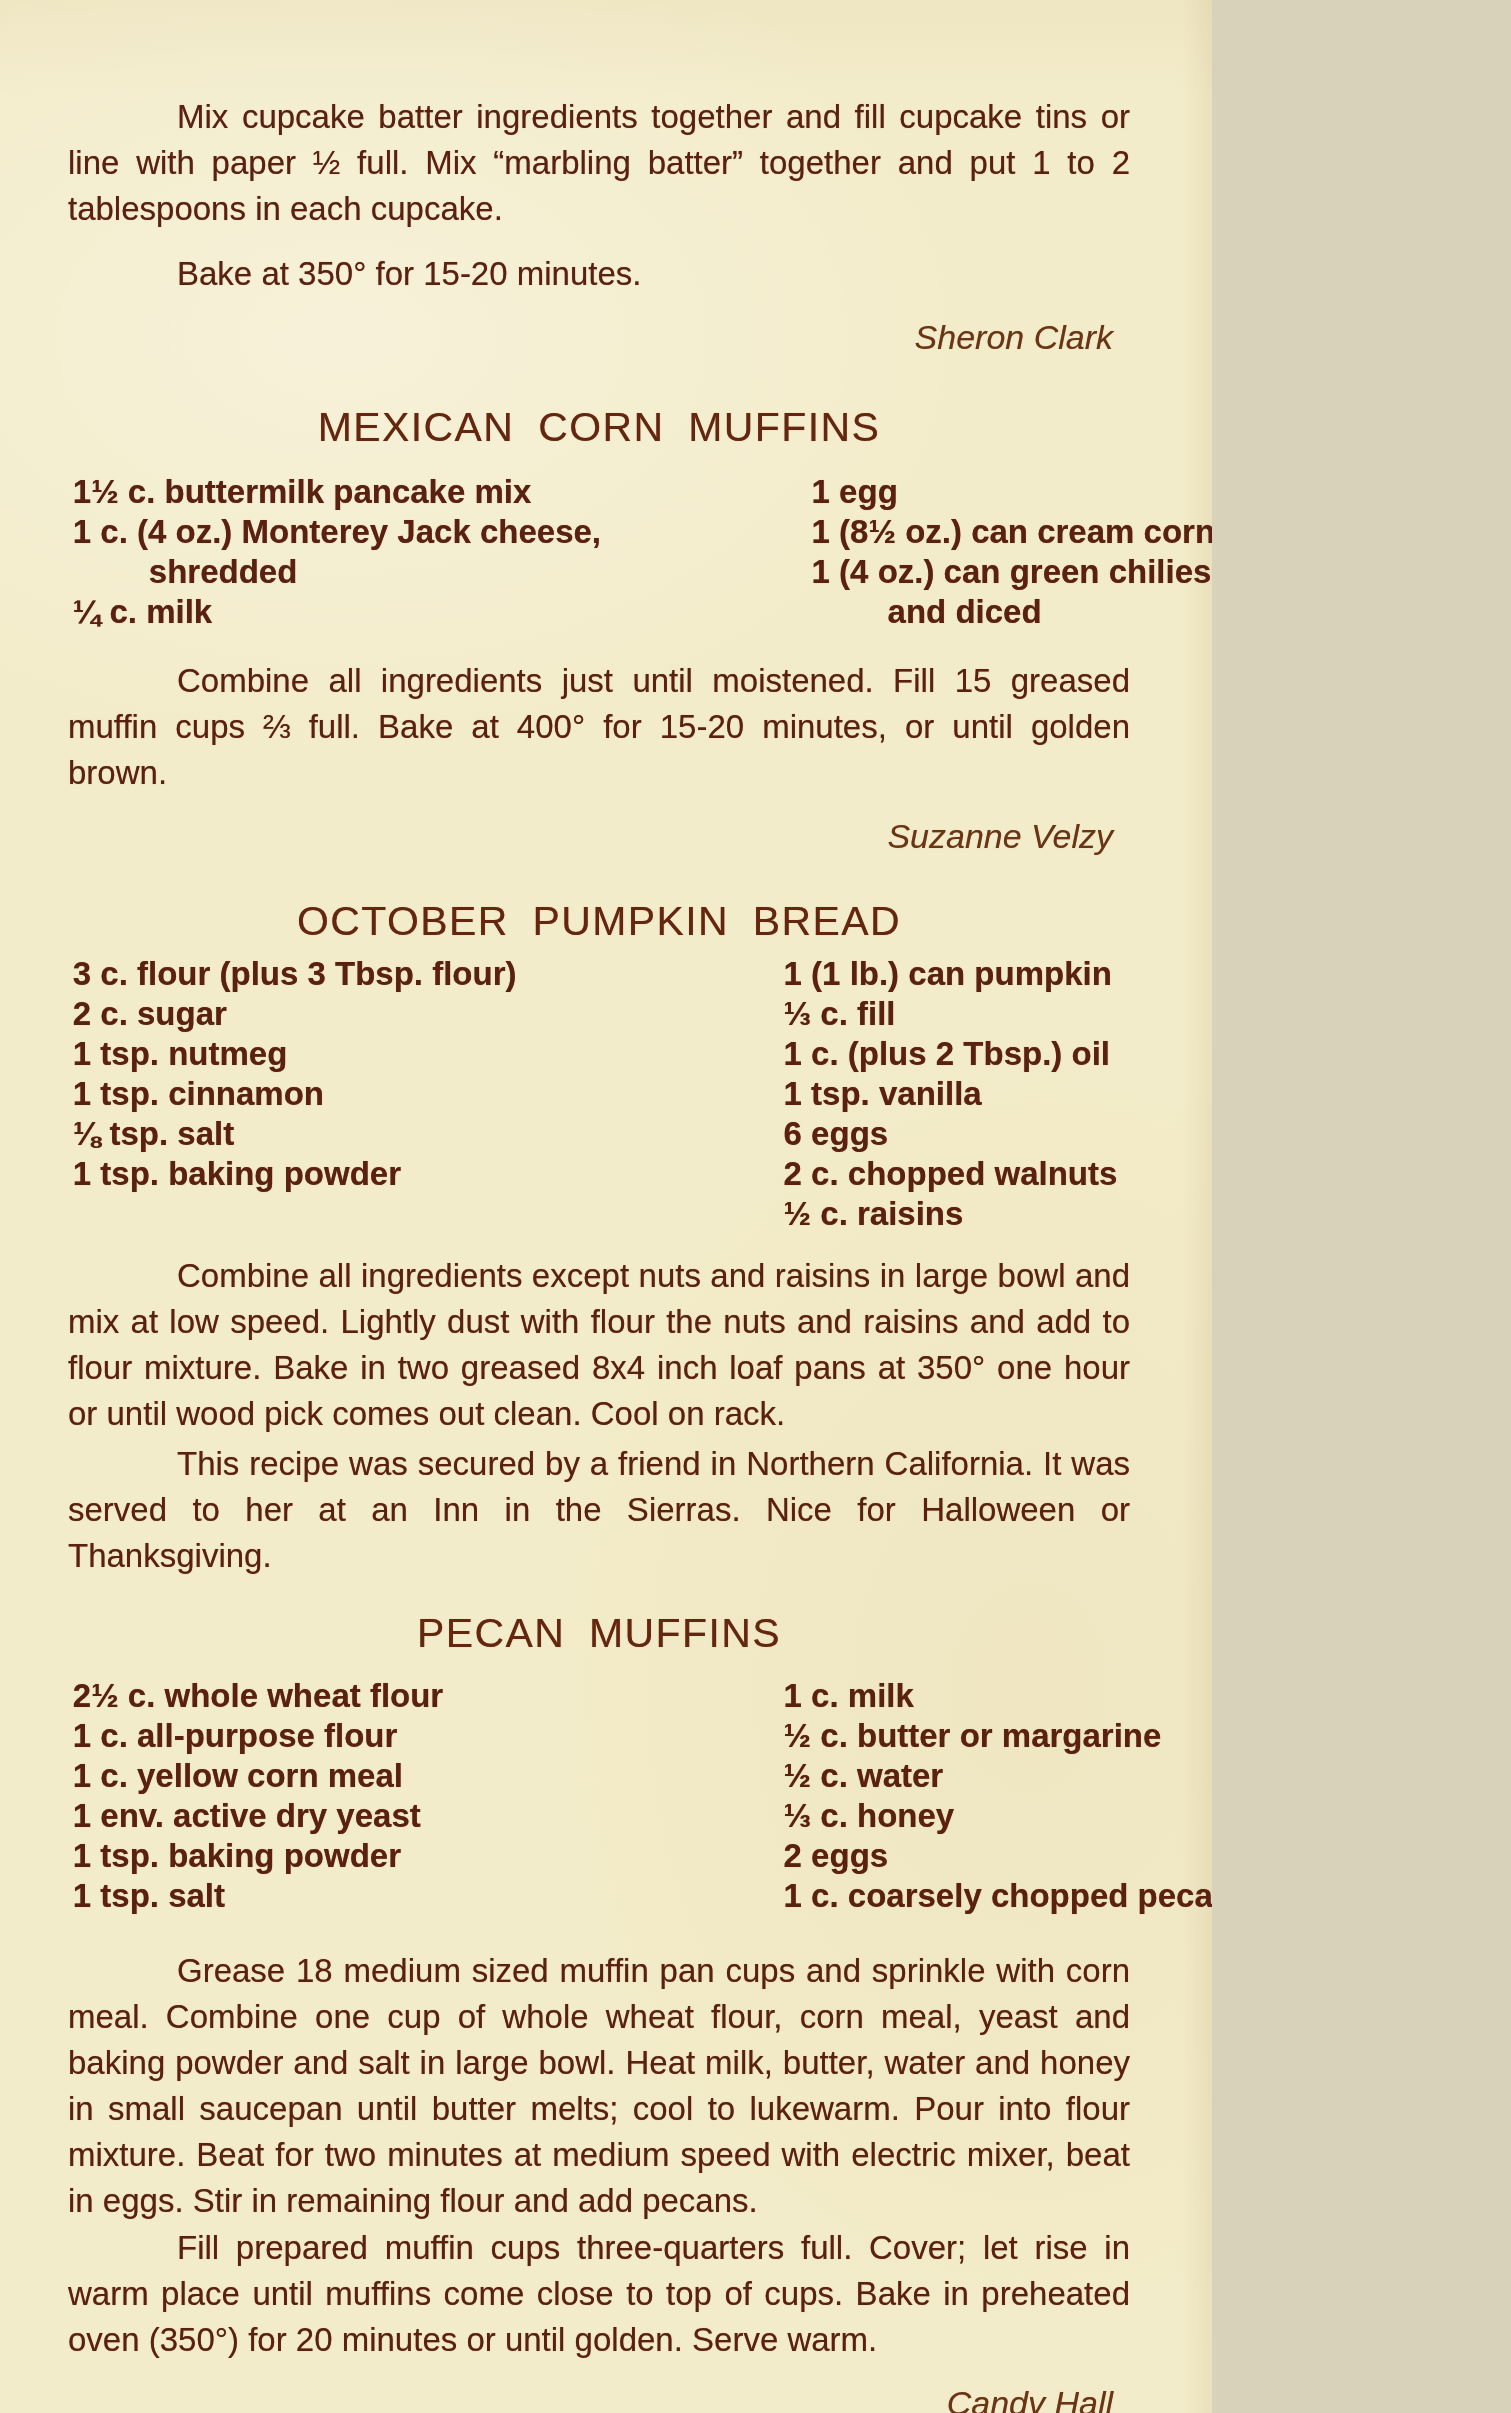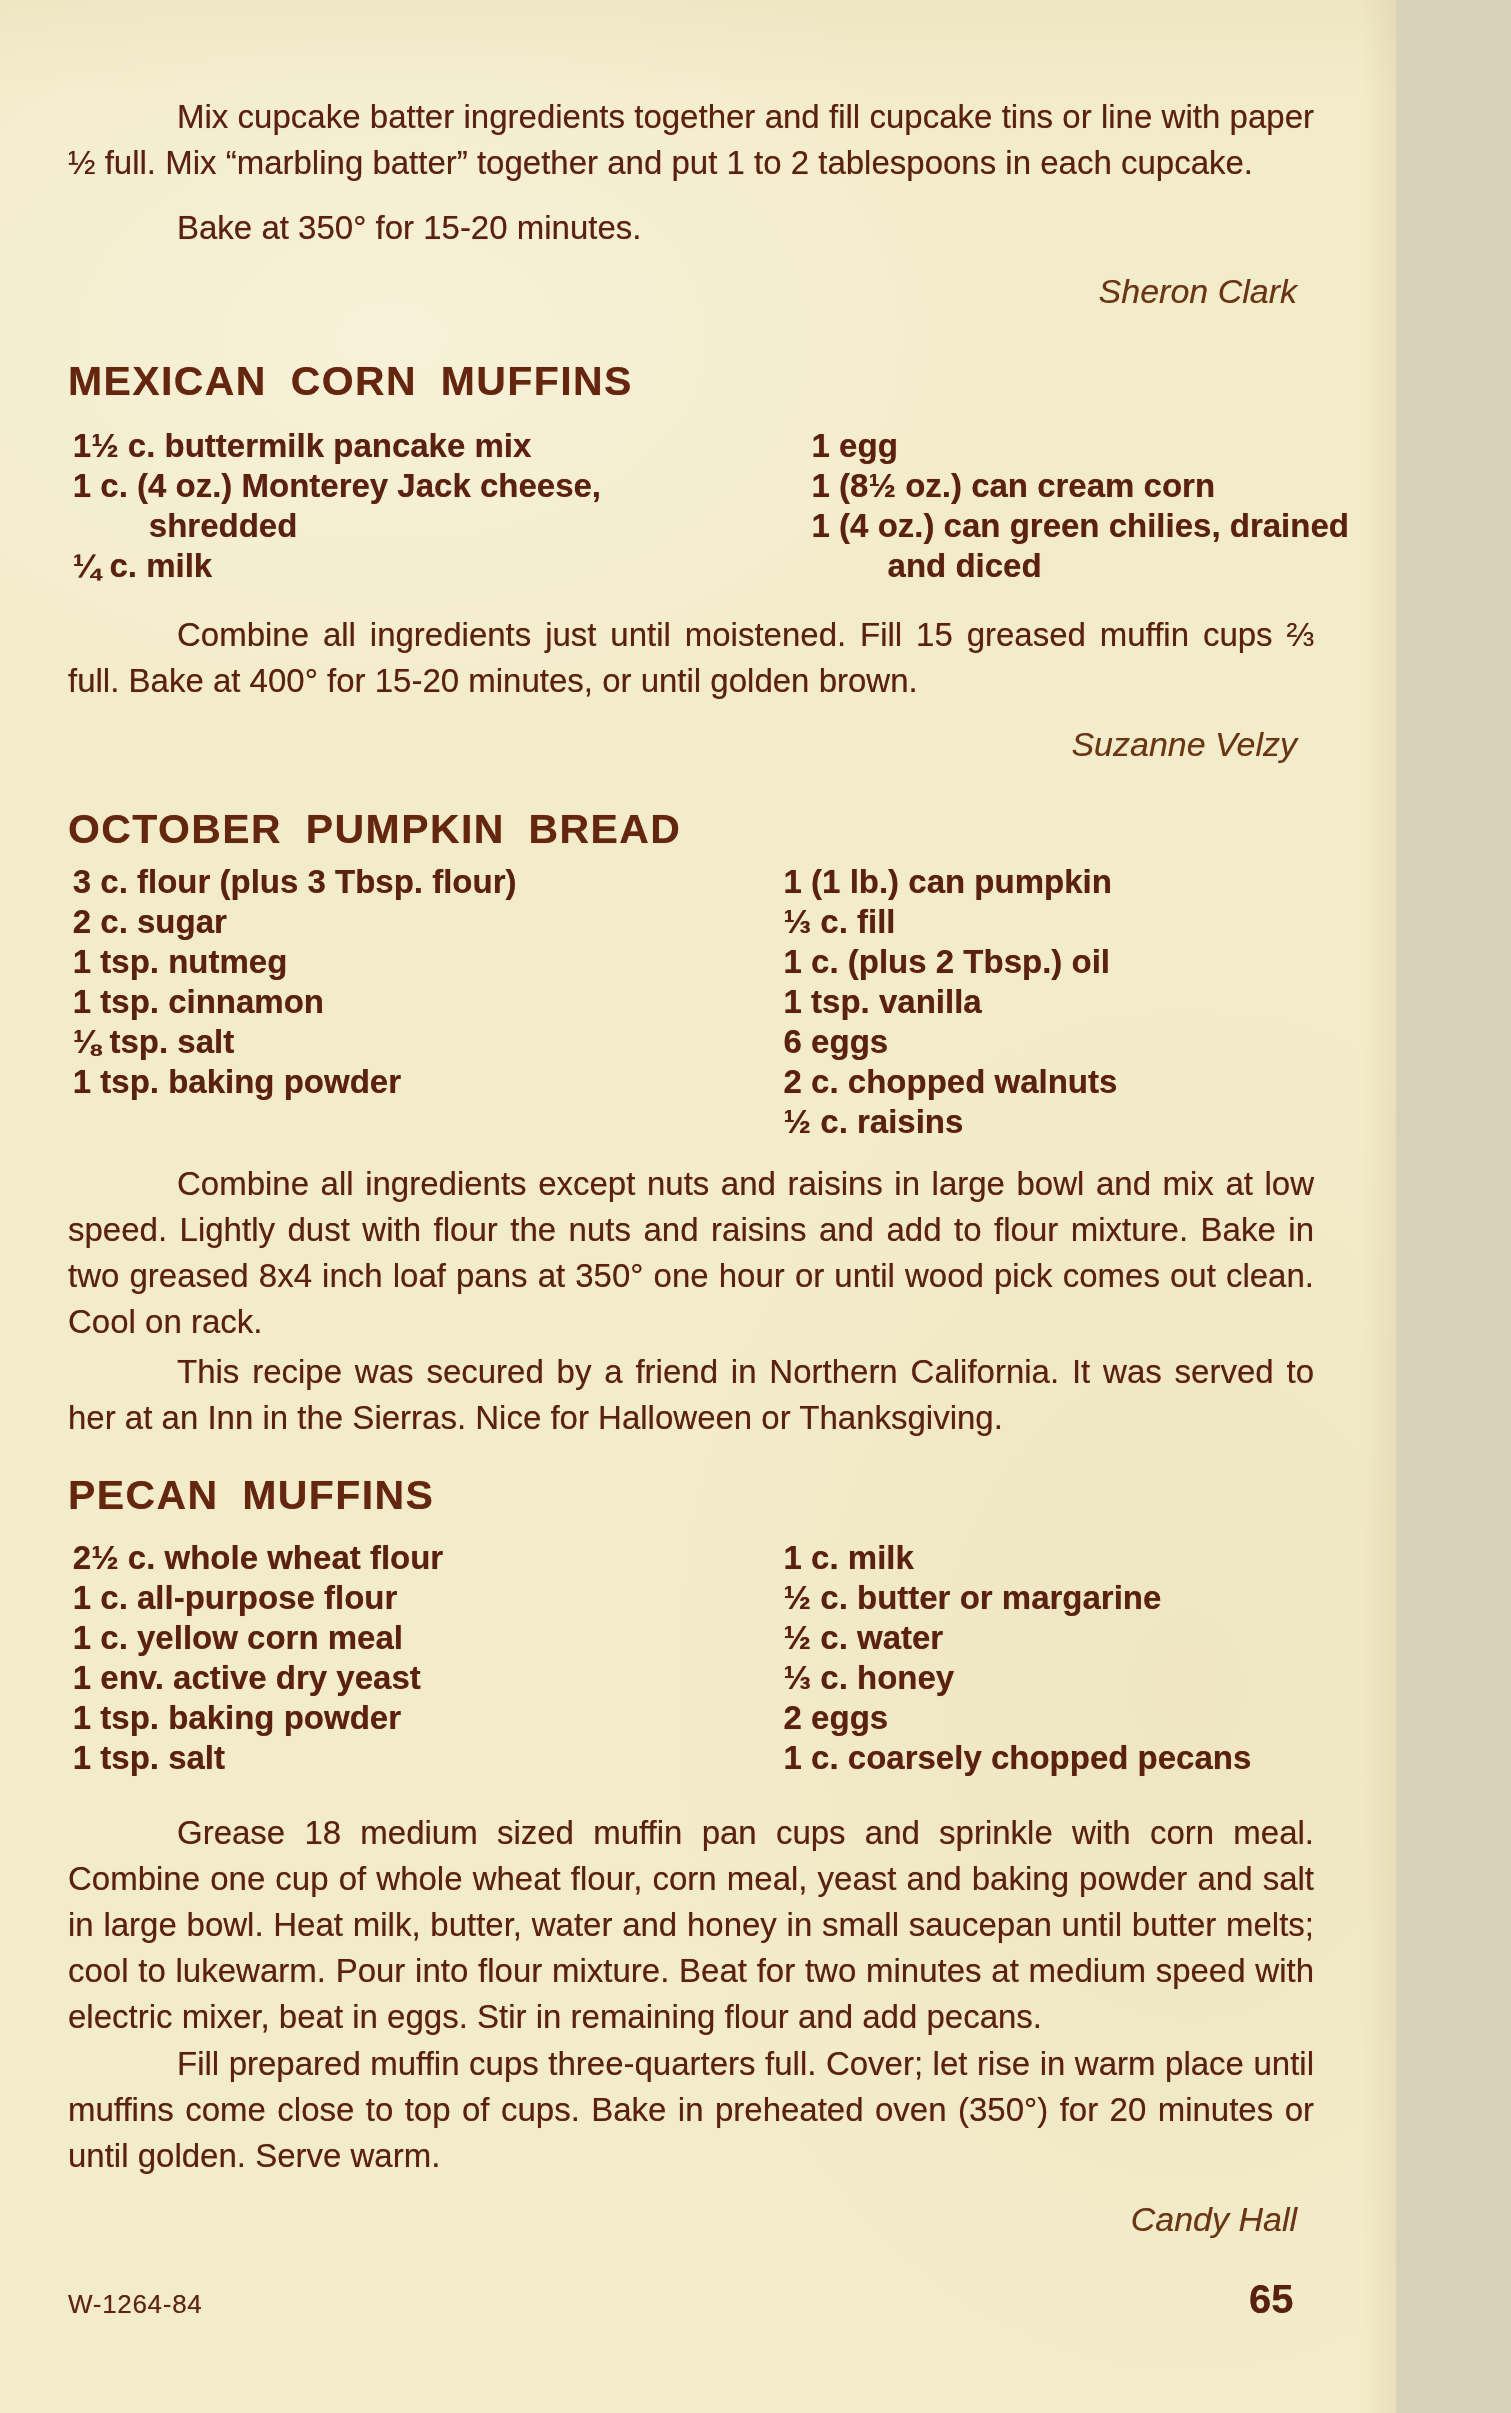--- a/index.html
+++ b/index.html
@@ -1,18 +1,18 @@
 <!DOCTYPE html>
 <html style="font-size:11px"><head>
 <meta charset="utf-8">
 <style>
   html, body { margin: 0; padding: 0; background: #d8d2bb; }
   .page {
     position: relative;
-    width: 1396px;
+    width: 1212px;
     height: 2413px;
     box-sizing: border-box;
     padding: 94px 82px 0 68px;
     font-family: "Liberation Sans", "DejaVu Sans", sans-serif;
     color: #5a2110;
     background:
       radial-gradient(ellipse 956px 614px at 28% 14%, rgba(255,255,255,0.28), rgba(255,255,255,0) 70%),
       radial-gradient(ellipse 819px 1092px at 85% 70%, rgba(186,150,80,0.07), rgba(186,150,80,0) 65%),
       linear-gradient(to left, rgba(150,115,55,0.10), rgba(150,115,55,0) 2.5%),
       linear-gradient(to bottom, rgba(150,115,55,0.05), rgba(150,115,55,0) 4%),
@@ -34,22 +34,22 @@
     line-height: 46px;
     font-style: italic;
     text-align: right;
     color: #693514;
     text-shadow: 0 0 0.7px rgba(105,53,20,0.5);
   }
   .recipe-title {
     margin: 0;
     font-size: 41px;
     line-height: 44px;
-    font-weight: bold;
-    text-align: left;
+    font-weight: normal;
+    text-align: center;
     letter-spacing: 1.4px;
     word-spacing: 11px;
     color: #64260f;
     text-shadow: 0 0 0.7px rgba(100,38,15,0.6);
   }
   .ingredient-columns { display: flex; }
   .ingredient-list {
     list-style: none;
     margin: 0;
     padding: 0 0 0 4.8px;

